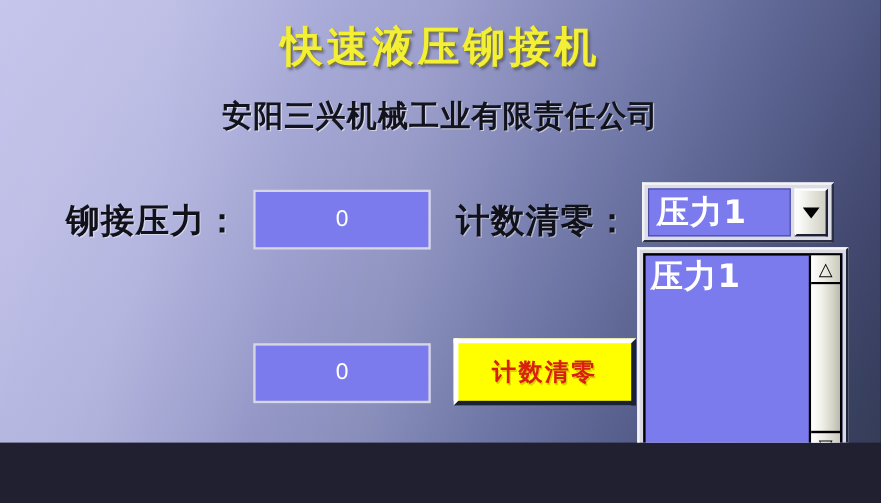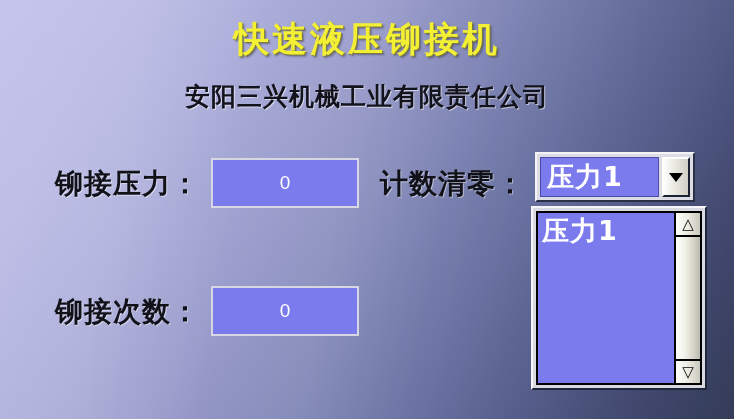--- a/index.html
+++ b/index.html
@@ -6,21 +6,21 @@
     margin: 0;
     padding: 0;
     background: #202030;
   }
   body {
     font-family: "DejaVu Sans", sans-serif;
   }
   #screen {
     position: relative;
     width: 734px;
-    height: 419px;
+    height: 369px;
     overflow: hidden;
     background:
       linear-gradient(118deg,
         #c6c5ec 0%,
         #bdbde6 13%,
         #aeb0dc 26%,
         #9a9ccb 40%,
         #8187b6 54%,
         #6a73a2 66%,
         #565f8c 78%,
@@ -249,21 +249,20 @@
 <body>
 
 <div id="screen">
 
   <div class="title">快速液压铆接机</div>
   <div class="subtitle">安阳三兴机械工业有限责任公司</div>
 
   <div class="field-label" id="label-pressure">铆接压力：</div>
   <div class="value-box" id="value-pressure">0</div>
 
-  <div class="field-label" id="label-count">铆接次数：</div>
   <div class="value-box" id="value-count">0</div>
 
   <div class="field-label" id="label-select">计数清零：</div>
 
   <div id="combo">
     <div id="combo-field">压力1</div>
     <div id="combo-arrow-button">
       <span class="tri-down-filled"></span>
     </div>
   </div>
@@ -278,14 +277,17 @@
           <span class="tri-outline">△</span>
         </div>
         <div class="scroll-thumb"></div>
         <div class="scroll-arrow bottom">
           <span class="tri-outline">▽</span>
         </div>
       </div>
     </div>
   </div>
 
+  <div id="reset-button">
+    <span id="reset-button-label">计数清零</span>
+  </div>
 
 </div>
 
 </body></html>

